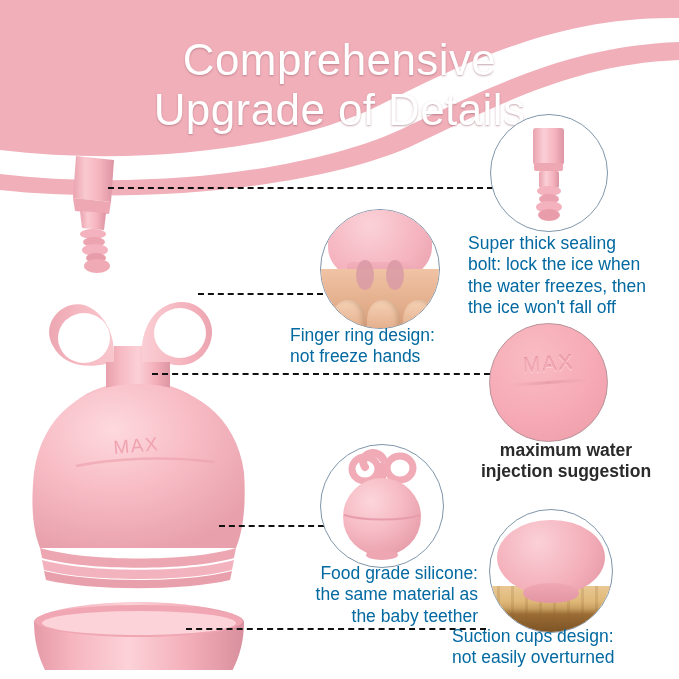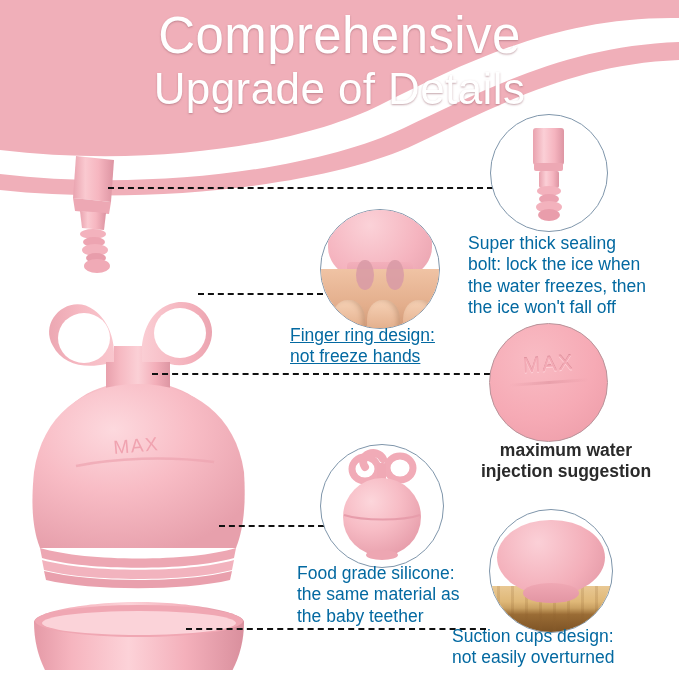--- a/index.html
+++ b/index.html
@@ -13,32 +13,32 @@
   
   .header-wrap{position:absolute;left:0;top:0;width:679px;height:200px;}
   .header-svg{position:absolute;left:0;top:0;}
   .title{
     position:absolute;left:0;top:8px;width:679px;
     text-align:center;color:#ffffff;line-height:1.08;
     text-shadow:0 1px 2px rgba(150,95,105,.55);
     letter-spacing:.4px;
     pointer-events:none;
   }
-  .title .l1{display:block;font-size:51px;}
+  .title .l1{display:block;font-size:44px;margin-top:28px;}
   .title .l2{display:block;font-size:44px;margin-top:2px;}
 
   
   .caption{
     position:absolute;color:#0369a1;font-size:17.5px;line-height:1.22;
     white-space:pre-line;
   }
   .cap-bolt{left:468px;top:233px;width:212px;}
-  .cap-ring{left:290px;top:325px;width:195px;text-decoration:underline;}
+  .cap-ring{left:290px;top:325px;width:195px;}
   .cap-max{left:455px;top:440px;width:222px;text-align:center;color:#2a2a2a;font-weight:bold;}
-  .cap-silicone{left:297px;top:563px;width:210px;}
+  .cap-silicone{left:268px;top:563px;width:210px;text-align:right;}
   .cap-suction{left:452px;top:626px;width:228px;}
 
   
   .dash{position:absolute;height:0;border-top:2px dashed #111;}
   .d1{left:108px;top:187px;width:385px;}
   .d2{left:198px;top:293px;width:125px;}
   .d3{left:152px;top:373px;width:338px;}
   .d4{left:219px;top:525px;width:105px;}
   .d5{left:186px;top:628px;width:300px;}
 

